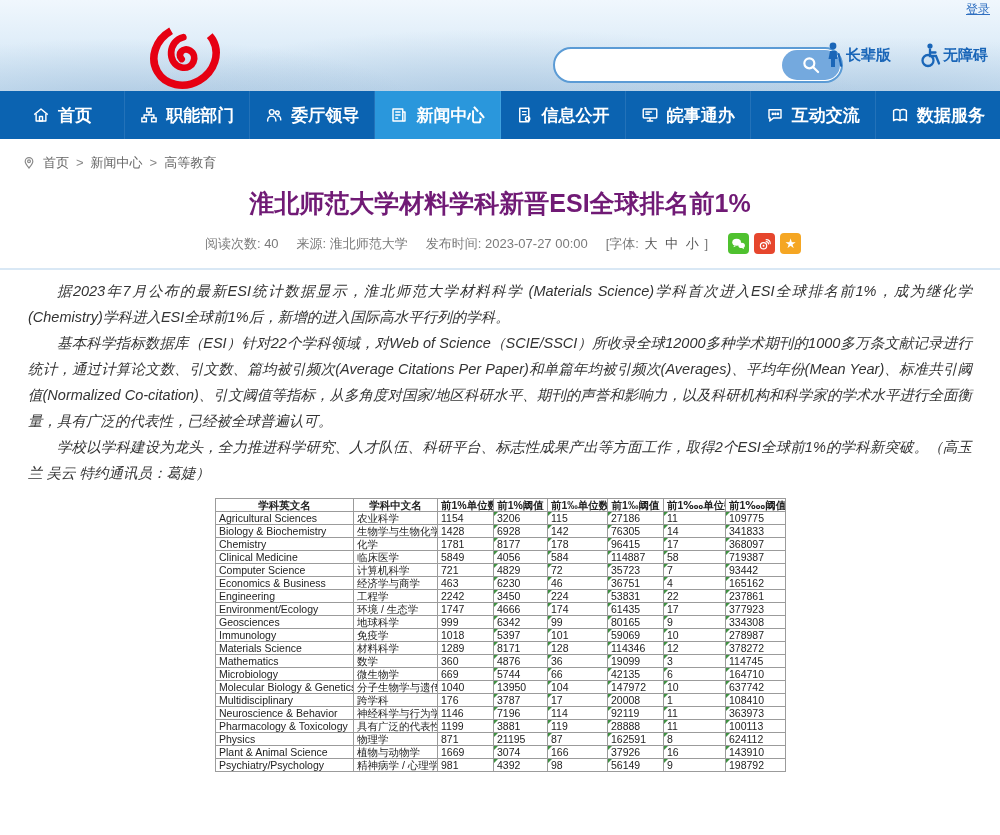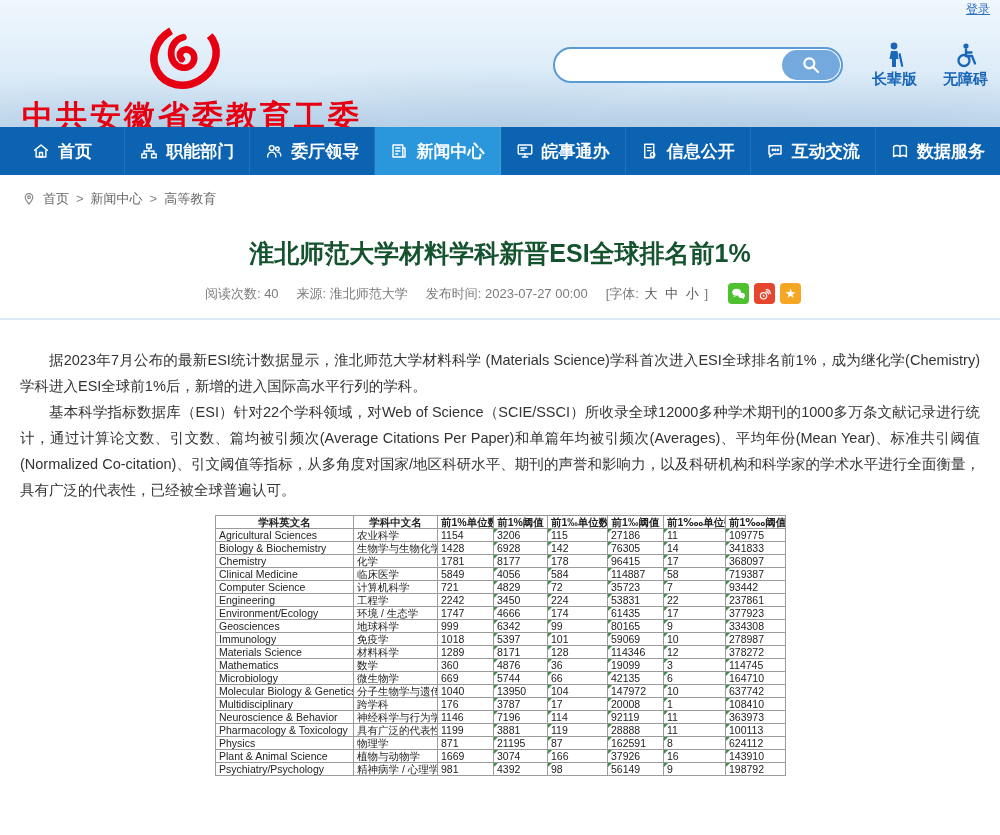--- a/index.html
+++ b/index.html
@@ -1,19 +1,19 @@
 <!DOCTYPE html>
 <html><head>
 <meta charset="utf-8">
 <style>
   * { margin:0; padding:0; box-sizing:border-box; }
   body { width:1000px; font-family:"Liberation Sans","DejaVu Sans",sans-serif; background:#fff; }
 
   
-  .header { position:relative; height:127px;
+  .header { position:relative; height:91px;
     background:linear-gradient(180deg,#f0f7fd 0%,#ddecf8 55%,#cde2f3 100%); overflow:hidden; }
   .header .mountains { position:absolute; left:0; bottom:0; width:100%; height:70px;
     background:
       radial-gradient(ellipse 420px 90px at 12% 115%, rgba(110,150,190,.30), transparent 70%),
       radial-gradient(ellipse 520px 110px at 50% 125%, rgba(110,150,190,.34), transparent 72%),
       radial-gradient(ellipse 460px 95px at 88% 118%, rgba(110,150,190,.30), transparent 70%); }
   .login-link { position:absolute; top:1px; right:10px; font-size:12px; color:#2f6fc0;
     text-decoration:underline; z-index:3; cursor:pointer; }
   .logo-wrap { position:absolute; left:22px; top:12px; display:flex; align-items:center; z-index:2;flex-direction:column; }
   .emblem { width:84px; height:84px; margin-right:14px; }
@@ -23,51 +23,51 @@
   .org-line2 { font-size:31px; font-weight:bold; color:#e60012; letter-spacing:18px;
     font-family:"Liberation Serif","DejaVu Serif",serif; }
   .org-url { font-size:15px; font-weight:bold; color:#e60012; margin-top:2px; letter-spacing:1px; }
   .search-wrap { position:absolute; left:553px; top:47px; width:290px; height:36px;
     background:#fff; border:2px solid #5b9bd5; border-radius:19px; display:flex; z-index:2; }
   .search-input { flex:1; border:none; outline:none; background:transparent; padding:0 12px;
     font-size:14px; border-radius:19px; }
   .search-btn { width:58px; height:30px; margin:1px 1px 1px 0; background:#74a9de; border:none;
     border-radius:16px; display:flex; align-items:center; justify-content:center; cursor:pointer; }
   .header-tools { position:absolute; right:12px; top:40px; display:flex; gap:26px; z-index:2; }
-  .tool { display:flex; flex-direction:column; align-items:center; color:#1a66b8; cursor:pointer; }
+  .tool { display:flex; flex-direction:row; align-items:center; color:#1a66b8; cursor:pointer; }
   .tool .t-icon { height:28px; display:flex; align-items:flex-end; }
   .tool .t-label { font-size:15px; font-weight:bold; margin-top:2px; }
 
   
   .nav { display:flex; height:48px; background:#0b63b1; }
   .nav-item { flex:1; display:flex; align-items:center; justify-content:center; gap:8px;
     color:#fff; font-size:17px; font-weight:bold; cursor:pointer;
     border-right:1px solid rgba(255,255,255,.10); }
   .nav-item:last-child { border-right:none; }
   .nav-item.active { background:#2a97dc; }
 
   
   .breadcrumb { display:flex; align-items:center; gap:7px; padding:13px 0 0 22px;
     font-size:13px; color:#666; height:34px; }
   .crumb { cursor:pointer; }
   .crumb-sep { color:#888; }
 
   
-  .article-title { text-align:center; font-size:25px; font-weight:bold; color:#14532d; margin-top:28px; }
+  .article-title { text-align:center; font-size:25px; font-weight:bold; color:#701a75; margin-top:14px; }
   .article-meta { display:flex; justify-content:center; align-items:center; gap:6px;
     margin-top:13px; font-size:13px; color:#7a7a7a; }
   .meta-chunk { margin:0 6px; }
   .font-size-opt { cursor:pointer; margin:0 2px; color:#555; }
   .share-icons { display:flex; gap:5px; margin-left:8px; }
   .share-badge { width:21px; height:21px; border-radius:4px; display:flex; align-items:center;
     justify-content:center; cursor:pointer; color:#fff; font-size:13px; }
   .divider { height:2px; background:#d9e8f5; margin-top:14px; }
 
-  .article-body { padding:0 20px; margin-top:27px; font-size:14.5px; color:#333;
-    line-height:26px; text-align:justify; }
+  .article-body { padding:0 28px; margin-top:8px; font-size:14.5px; color:#333;
+    line-height:26px; text-align:justify;font-style:italic; }
   .article-body p { text-indent:2em; }
 
   
   .table-wrap { width:570px; margin:12px auto 0; }
   table.esi { width:570px; border-collapse:collapse; table-layout:fixed;
     font-size:10.5px; color:#222; background:#fff; }
   table.esi th, table.esi td { border:1px solid #9b9b9b; padding:0 3px; height:13px;
     line-height:12px; white-space:nowrap; overflow:hidden; text-align:left; }
   table.esi th { font-weight:bold; text-align:center;margin-top:30px; }
   td.flag { position:relative; }
@@ -159,34 +159,34 @@
   </div>
   <div class="nav-item active">
     <svg width="18" height="18" viewBox="0 0 24 24" fill="none" stroke="#fff" stroke-width="1.9" stroke-linejoin="round">
       <path d="M4 4 H17 V20 H4 Z"></path>
         <path d="M17 8 H20 V20 H17"></path>
         <path d="M7 8 H14 M7 12 H14 M7 16 H11"></path>
     </svg>
     <span>新闻中心</span>
   </div>
   <div class="nav-item">
+    <svg width="18" height="18" viewBox="0 0 24 24" fill="none" stroke="#fff" stroke-width="1.9" stroke-linejoin="round">
+      <path d="M5 3 H17 V21 H5 Z"></path>
+        <path d="M8 7.5 H14 M8 11.5 H14"></path>
+        <circle cx="15.5" cy="17" r="2.8"></circle>
+    </svg>
+    <span>信息公开</span>
+  </div>
+  <div class="nav-item">
     <svg width="18" height="18" viewBox="0 0 24 24" fill="none" stroke="#fff" stroke-width="1.9" stroke-linecap="round">
       <rect x="3" y="4" width="18" height="12" rx="1"></rect>
         <path d="M12 16 V20 M8.5 20 H15.5"></path>
         <path d="M6.5 8 H14 M6.5 11 H11"></path>
     </svg>
     <span>皖事通办</span>
-  </div>
-  <div class="nav-item">
-    <svg width="18" height="18" viewBox="0 0 24 24" fill="none" stroke="#fff" stroke-width="1.9" stroke-linejoin="round">
-      <path d="M5 3 H17 V21 H5 Z"></path>
-        <path d="M8 7.5 H14 M8 11.5 H14"></path>
-        <circle cx="15.5" cy="17" r="2.8"></circle>
-    </svg>
-    <span>信息公开</span>
   </div>
   <div class="nav-item">
     <svg width="18" height="18" viewBox="0 0 24 24" fill="none" stroke="#fff" stroke-width="1.9" stroke-linejoin="round">
       <path d="M4 5 H20 V16 H10 L5 20 L5.5 16 H4 Z"></path>
         <circle cx="9" cy="10.5" r="0.8" fill="#fff"></circle>
         <circle cx="12.5" cy="10.5" r="0.8" fill="#fff"></circle>
         <circle cx="16" cy="10.5" r="0.8" fill="#fff"></circle>
     </svg>
     <span>互动交流</span>
   </div>
@@ -252,20 +252,21 @@
     </span>
     <span class="share-badge" style="background:#f5a623">★</span>
   </span>
 </div>
 
 <div class="divider"></div>
 
 <div class="article-body">
   <p>据2023年7月公布的最新ESI统计数据显示，淮北师范大学材料科学 (Materials Science)学科首次进入ESI全球排名前1%，成为继化学(Chemistry)学科进入ESI全球前1%后，新增的进入国际高水平行列的学科。</p>
   <p>基本科学指标数据库（ESI）针对22个学科领域，对Web of Science（SCIE/SSCI）所收录全球12000多种学术期刊的1000多万条文献记录进行统计，通过计算论文数、引文数、篇均被引频次(Average Citations Per Paper)和单篇年均被引频次(Averages)、平均年份(Mean Year)、标准共引阈值(Normalized Co-citation)、引文阈值等指标，从多角度对国家/地区科研水平、期刊的声誉和影响力，以及科研机构和科学家的学术水平进行全面衡量，具有广泛的代表性，已经被全球普遍认可。</p>
+  <p>学校以学科建设为龙头，全力推进科学研究、人才队伍、科研平台、标志性成果产出等方面工作，取得2个ESI全球前1%的学科新突破。（高玉兰 吴云 特约通讯员：葛婕）</p>
 </div>
 
 <div class="table-wrap">
   <table class="esi">
     <colgroup>
       <col style="width:138px">
         <col style="width:84px">
         <col style="width:56px">
         <col style="width:54px">
       <col style="width:60px">
@@ -330,20 +331,30 @@
           <td>Computer Science</td>
           <td>计算机科学</td>
           <td>721</td>
           <td class="flag">4829</td>
           <td class="flag">72</td>
           <td class="flag">35723</td>
           <td class="flag">7</td>
           <td class="flag">93442</td>
         </tr>
         <tr>
+          <td>Economics &amp; Business</td>
+          <td>经济学与商学</td>
+          <td>463</td>
+          <td class="flag">6230</td>
+          <td class="flag">46</td>
+          <td class="flag">36751</td>
+          <td class="flag">4</td>
+          <td class="flag">165162</td>
+        </tr>
+        <tr>
           <td>Engineering</td>
           <td>工程学</td>
           <td>2242</td>
           <td class="flag">3450</td>
           <td class="flag">224</td>
           <td class="flag">53831</td>
           <td class="flag">22</td>
           <td class="flag">237861</td>
         </tr>
         <tr>

